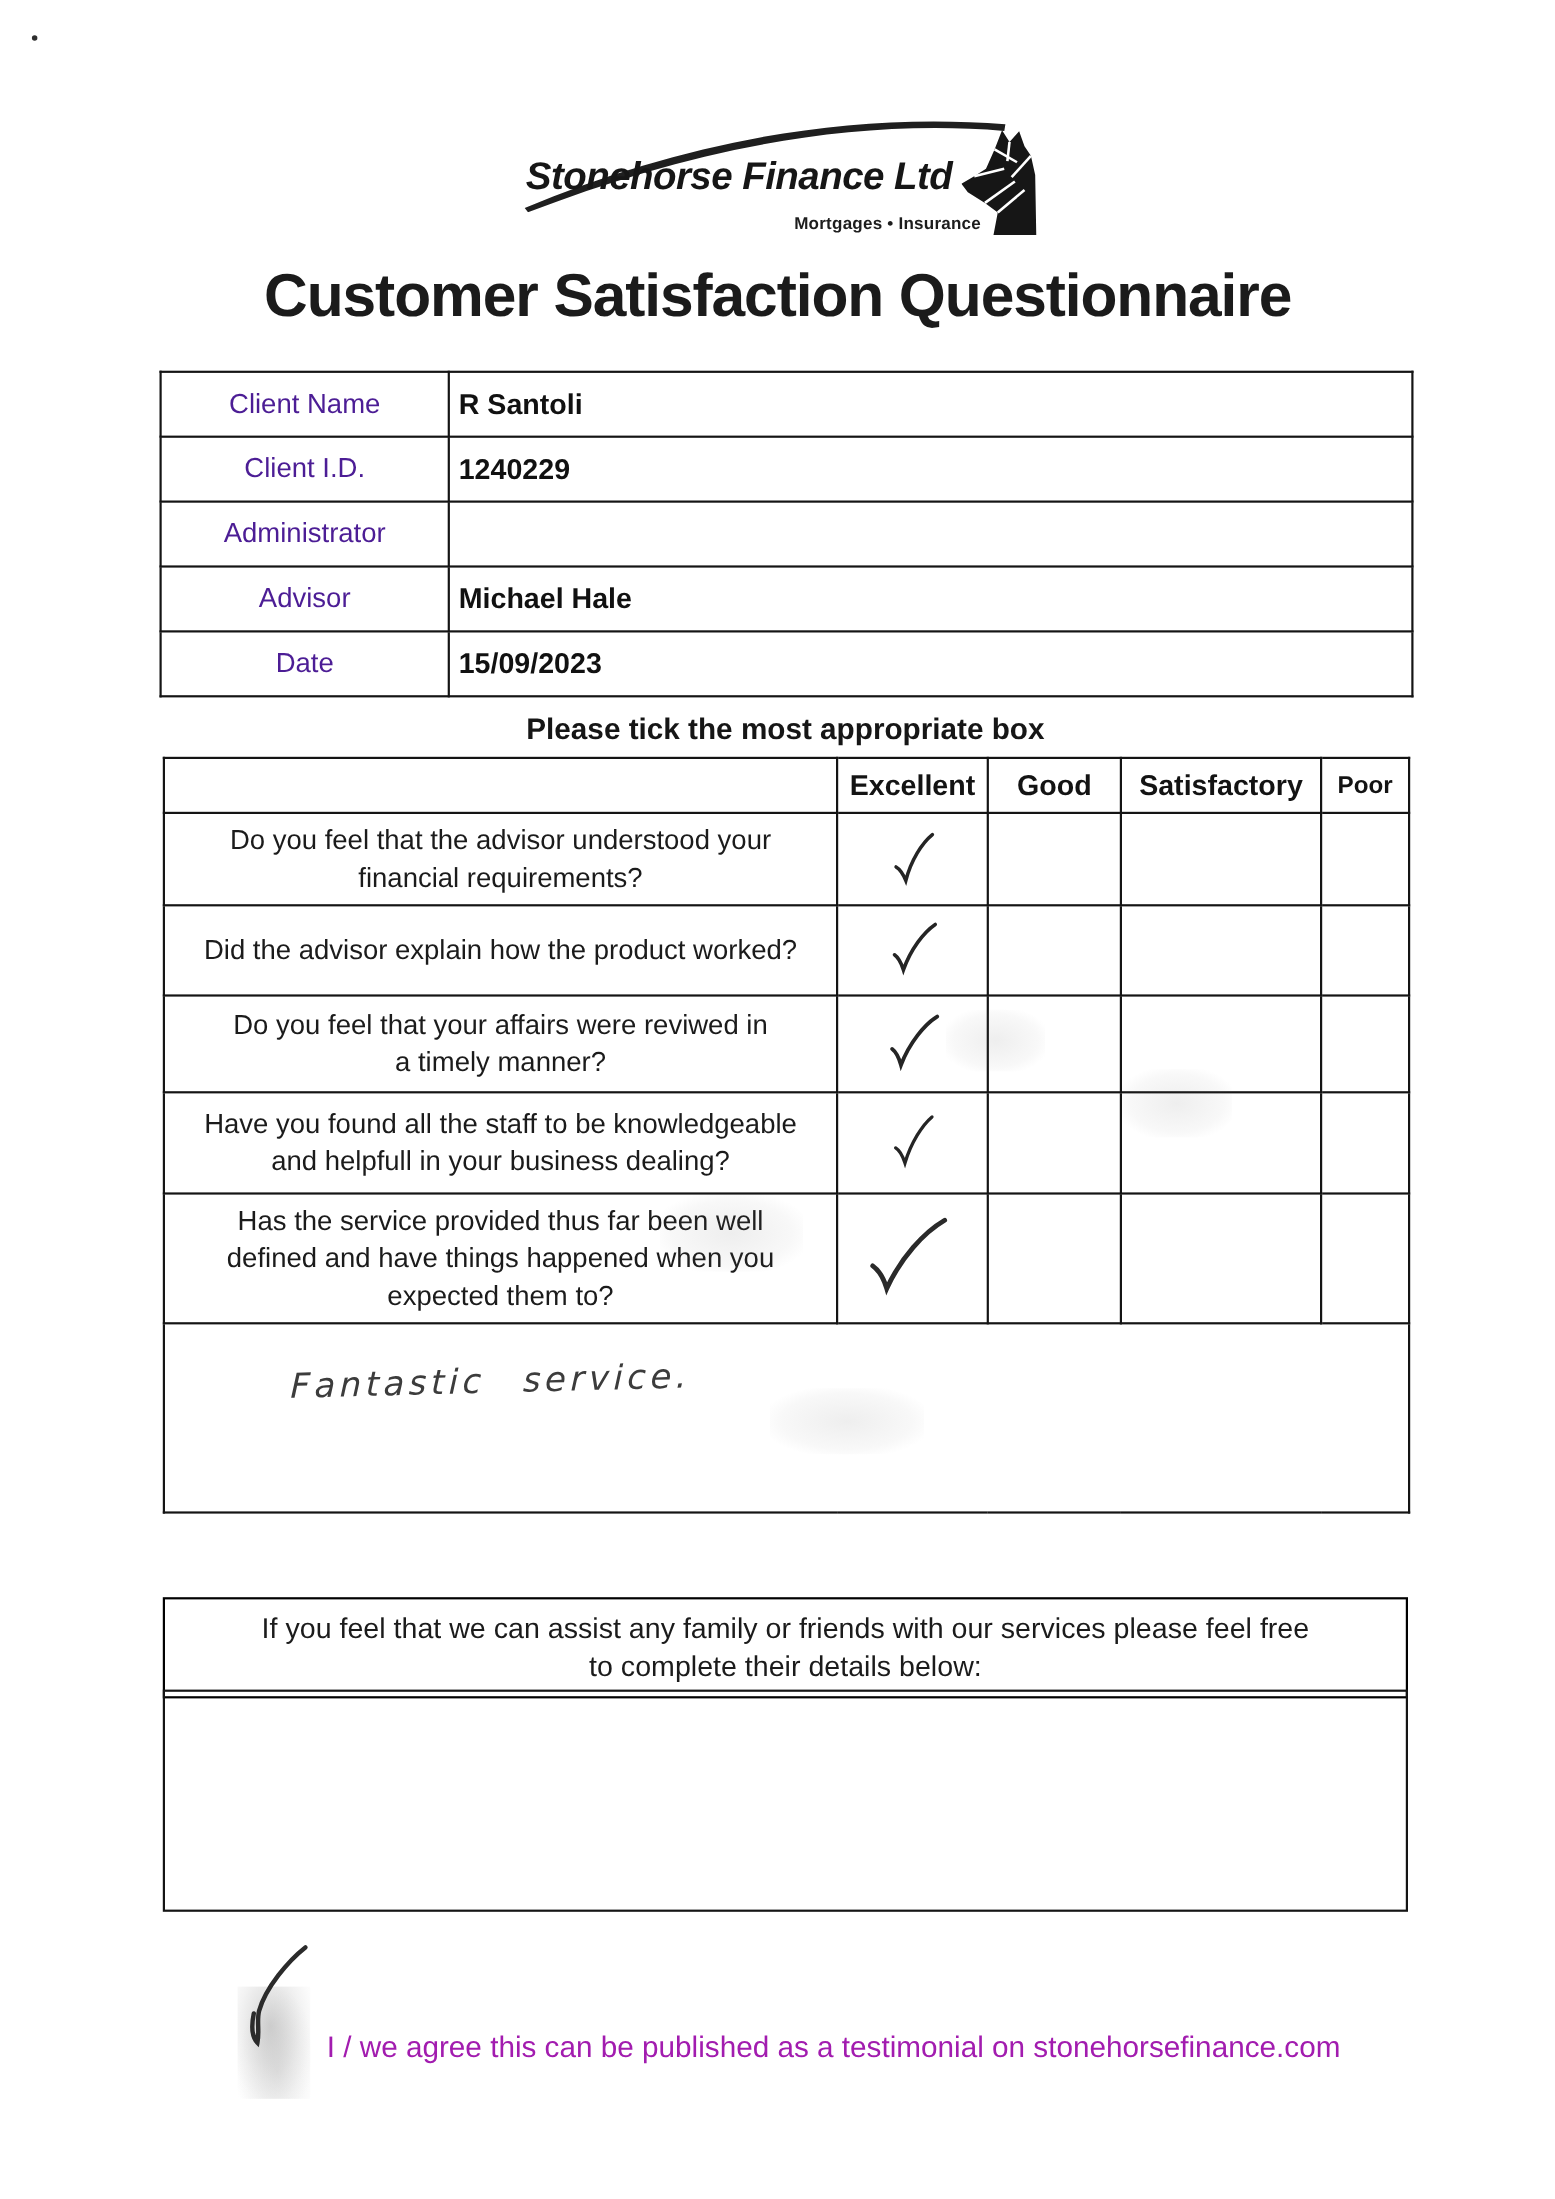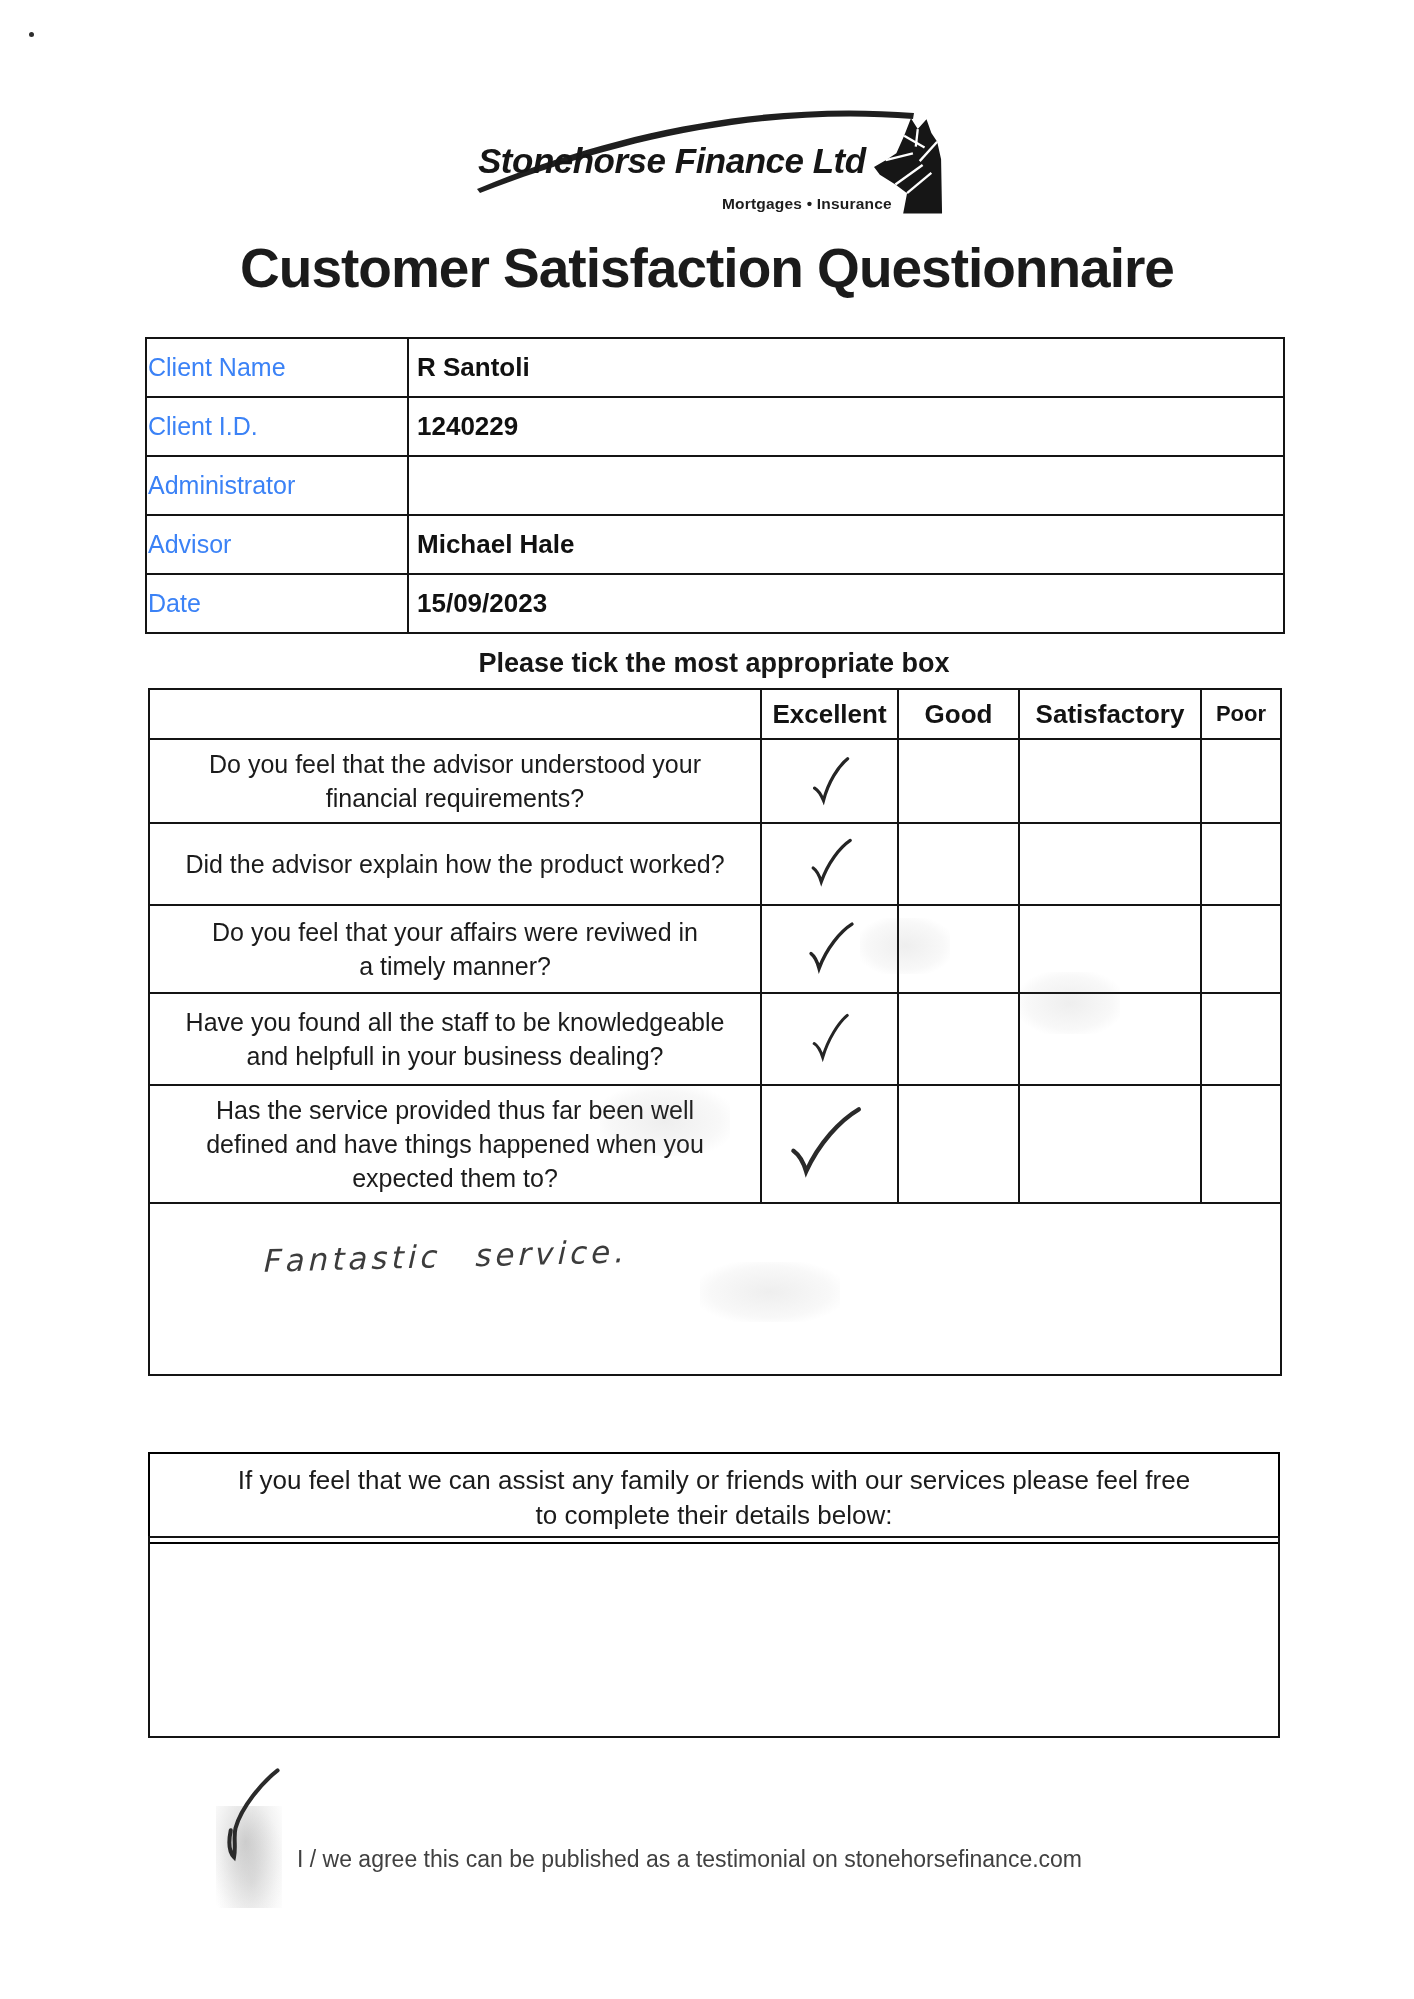--- a/index.html
+++ b/index.html
@@ -28,21 +28,21 @@
   
   .title{
     position:absolute;left:0;top:236px;width:1414px;margin:0;text-align:center;
     font-size:55px;font-weight:700;letter-spacing:-1px;color:#1b1b1b;
   }
 
   
   table{border-collapse:collapse;}
   .client-table{position:absolute;left:145px;top:337px;width:1140px;table-layout:fixed;}
   .client-table td{border:2px solid #141414;height:55px;font-size:25px;}
-  .client-table td.lbl{width:258px;text-align:left;color:#3b82f6;}
+  .client-table td.lbl{width:258px;text-align:center;color:#4c1d95;}
   .client-table td.val{padding-left:8px;font-weight:700;font-size:26px;color:#111;}
 
   
   .instruction{
     position:absolute;left:148px;top:648px;width:1132px;text-align:center;
     font-size:27px;font-weight:700;color:#161616;
   }
   .survey-table{position:absolute;left:148px;top:688px;width:1132px;table-layout:fixed;}
   .survey-table td,.survey-table th{border:2px solid #141414;font-weight:400;}
   .survey-table th{font-size:26px;font-weight:700;color:#131313;}
@@ -86,21 +86,21 @@
 
   
   .testimonial-check{
     position:absolute;left:216px;top:1806px;width:66px;height:102px;
     background:
       radial-gradient(ellipse at 45% 35%, rgba(110,110,110,0.30), rgba(150,150,150,0.12) 55%, rgba(180,180,180,0.05) 75%, transparent 90%),
       radial-gradient(ellipse at 55% 75%, rgba(130,130,130,0.18), transparent 70%);
   }
   .testimonial-check .tick{position:absolute;left:-2px;top:-36px;transform:rotate(-7deg);}
   .testimonial-text{
-    position:absolute;left:297px;top:1846px;font-size:23px;color:#404040;white-space:nowrap;text-align:right;
+    position:absolute;left:297px;top:1846px;font-size:27px;color:#a21caf;white-space:nowrap;text-align:right;
   }
 
   
   .smudge{position:absolute;pointer-events:none;
     background:radial-gradient(ellipse, rgba(90,90,90,0.10), rgba(120,120,120,0.05) 60%, transparent 80%);}
   .sm1{left:860px;top:918px;width:90px;height:56px;}
   .sm2{left:1020px;top:972px;width:100px;height:62px;}
   .sm3{left:600px;top:1086px;width:130px;height:70px;}
   .sm4{left:700px;top:1262px;width:140px;height:60px;}
 </style>

